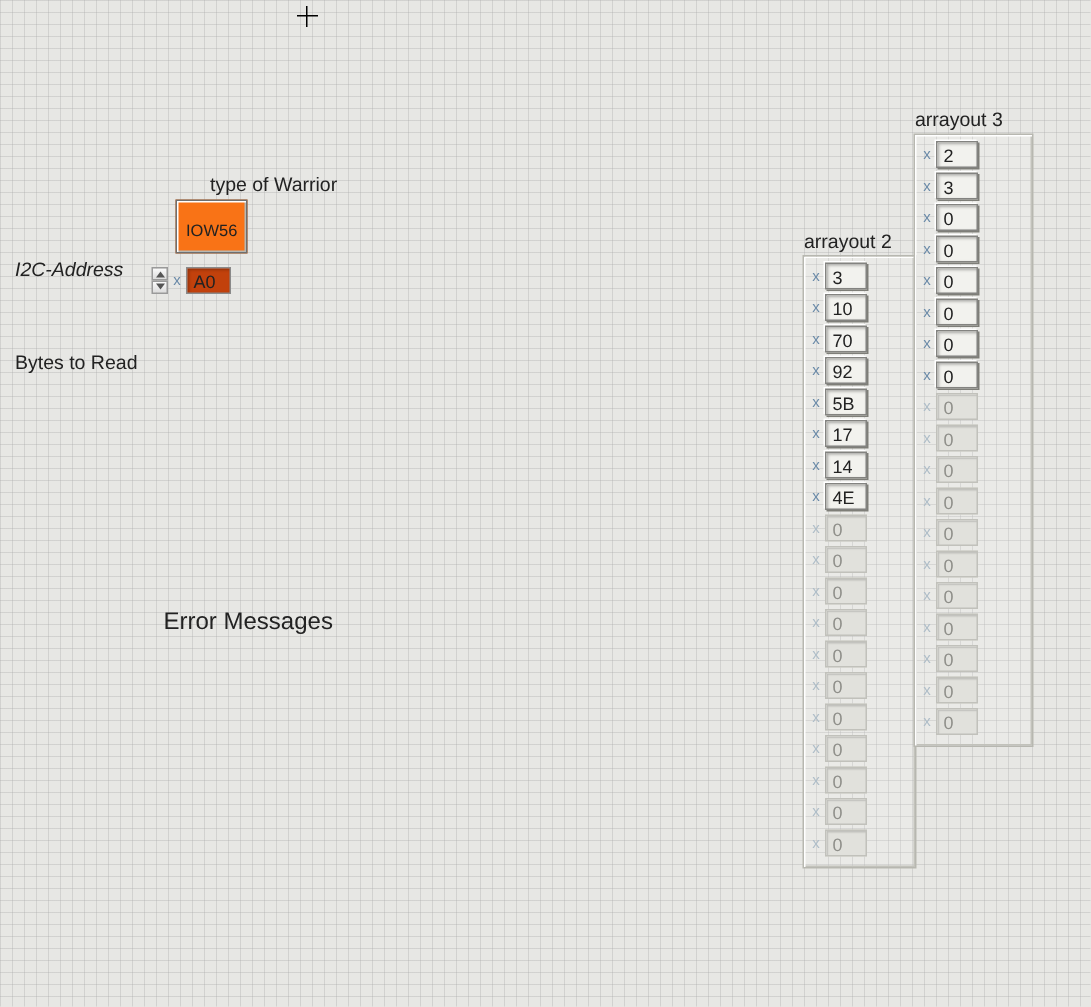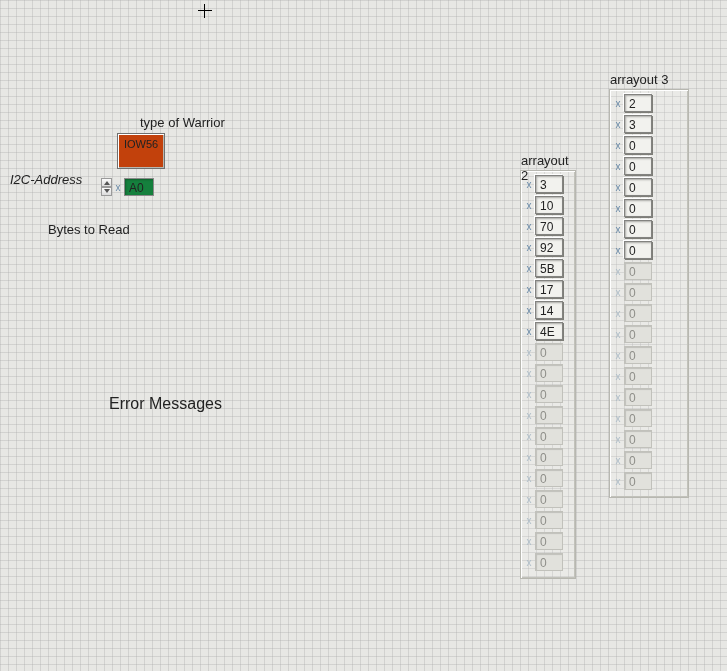--- a/index.html
+++ b/index.html
@@ -26,22 +26,22 @@
   .cursor-cross::before, .cursor-cross::after {
     content: ""; position: absolute; background: #000;
   }
   .cursor-cross::before { left: 6px; top: 0; width: 1px; height: 14px; }
   .cursor-cross::after  { top: 6px; left: 0; height: 1px; width: 14px; }
 
   .enum-box {
     position: absolute;
     border: 1px solid #6f6f6f;
     box-shadow: inset 1px 1px 0 #fff, inset -1px -1px 0 #b8b8b2;
-    background: #c2410c;
-    padding: 2px 6px;
+    background: #f97316;
+    padding: 12px 6px;
     font-size: 11px;
     min-width: 32px;
     height: 36px;
     line-height: 16px;
   }
 
   .hex-row {
     position: absolute;
     display: flex;
     align-items: center;
@@ -129,28 +129,28 @@
 <div class="label" style="left:125px; top:115px;margin-left:15px;">type of Warrior</div>
 <div class="enum-box" style="left:117px; top:133px;">IOW56</div>
 
 <div class="label" style="left:10px; top:172px;font-style:italic;">I2C-Address</div>
 <div class="hex-row" style="left:101px; top:178px;">
   <div class="spinner">
     <div class="spin-btn up"></div>
     <div class="spin-btn down"></div>
   </div>
   <span class="x-prefix">x</span>
-  <div class="num-field" style="background:#15803d;">A0</div>
+  <div class="num-field" style="background:#c2410c;">A0</div>
 </div>
 
-<div class="label" style="left:10px; top:222px;padding-left:38px;">Bytes to Read</div>
-
-<div class="label" style="left:109px; top:395px; font-size:16px;">Error Messages</div>
-
-<div class="array-container" id="arrayout2" style="left:520px; top:170px; width:56px;">
+<div class="label" style="left:10px; top:234px;">Bytes to Read</div>
+
+<div class="label" style="left:109px; top:406px; font-size:16px;">Error Messages</div>
+
+<div class="array-container" id="arrayout2" style="left:535px; top:170px; width:76px;">
   <div class="array-title">arrayout 2</div>
 <div class="cell active">
       <span class="x-prefix">x</span>
       <div class="num-field">3</div>
     </div>
     <div class="cell active">
       <span class="x-prefix">x</span>
       <div class="num-field">10</div>
     </div>
     <div class="cell active">

